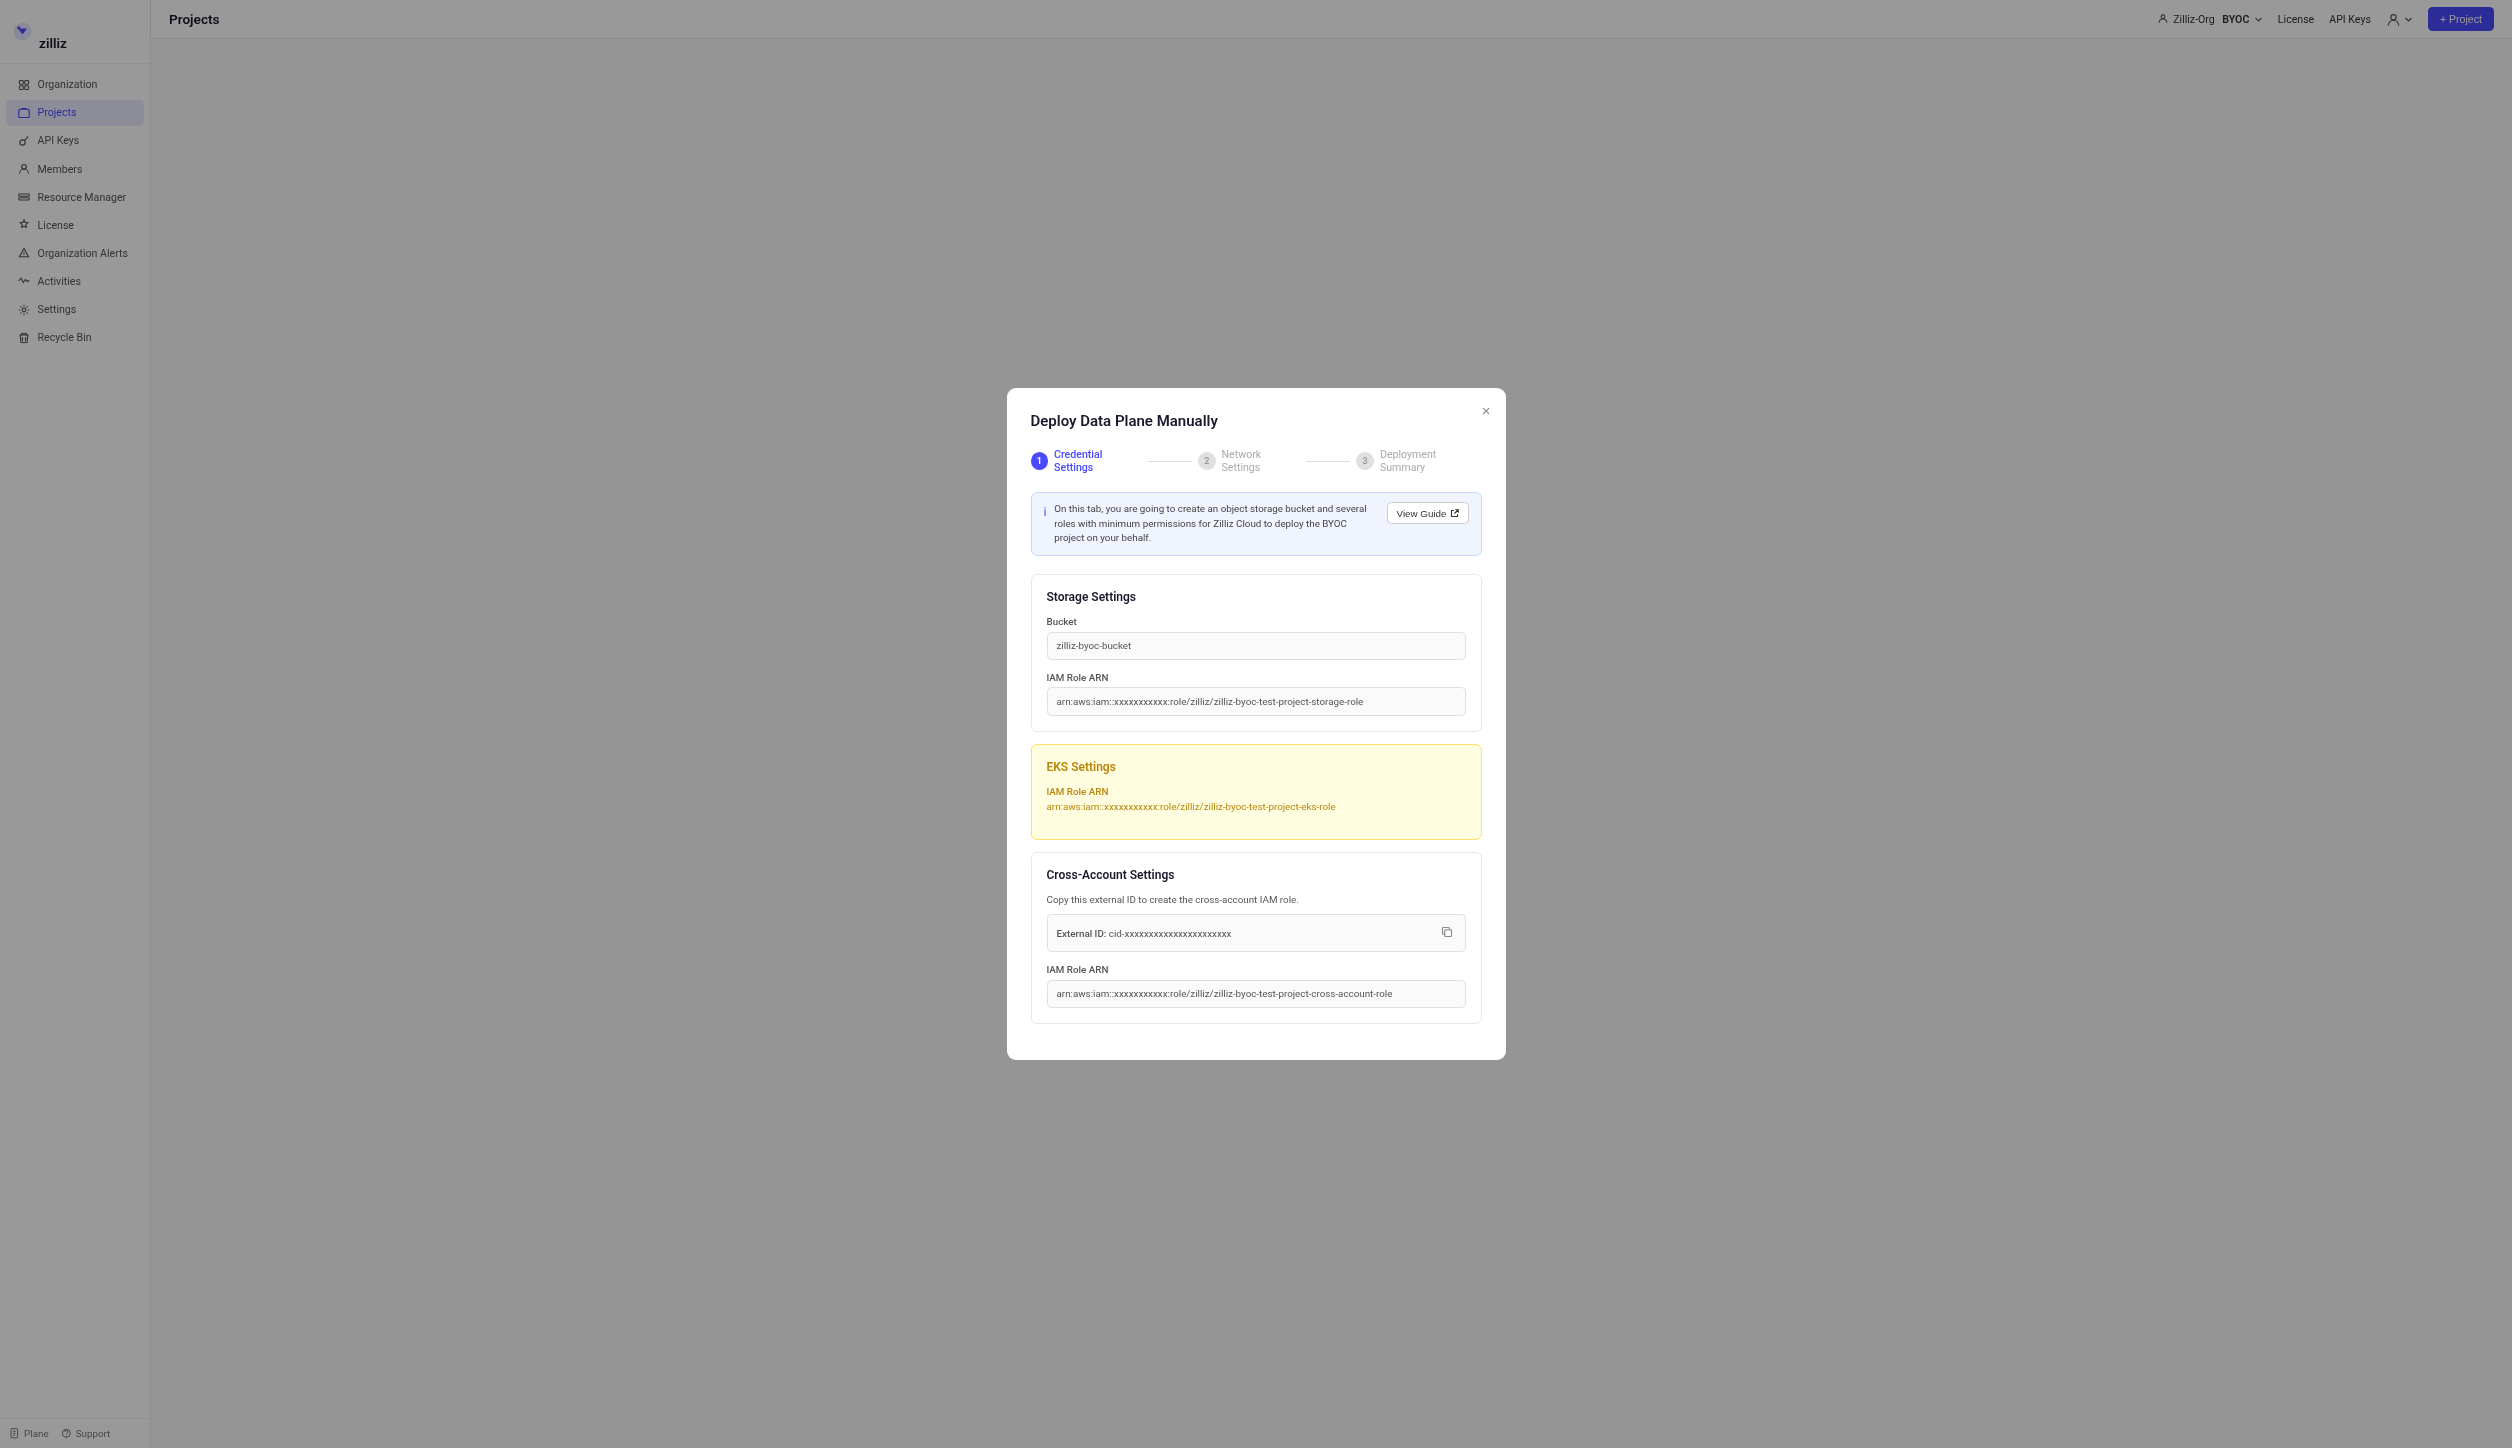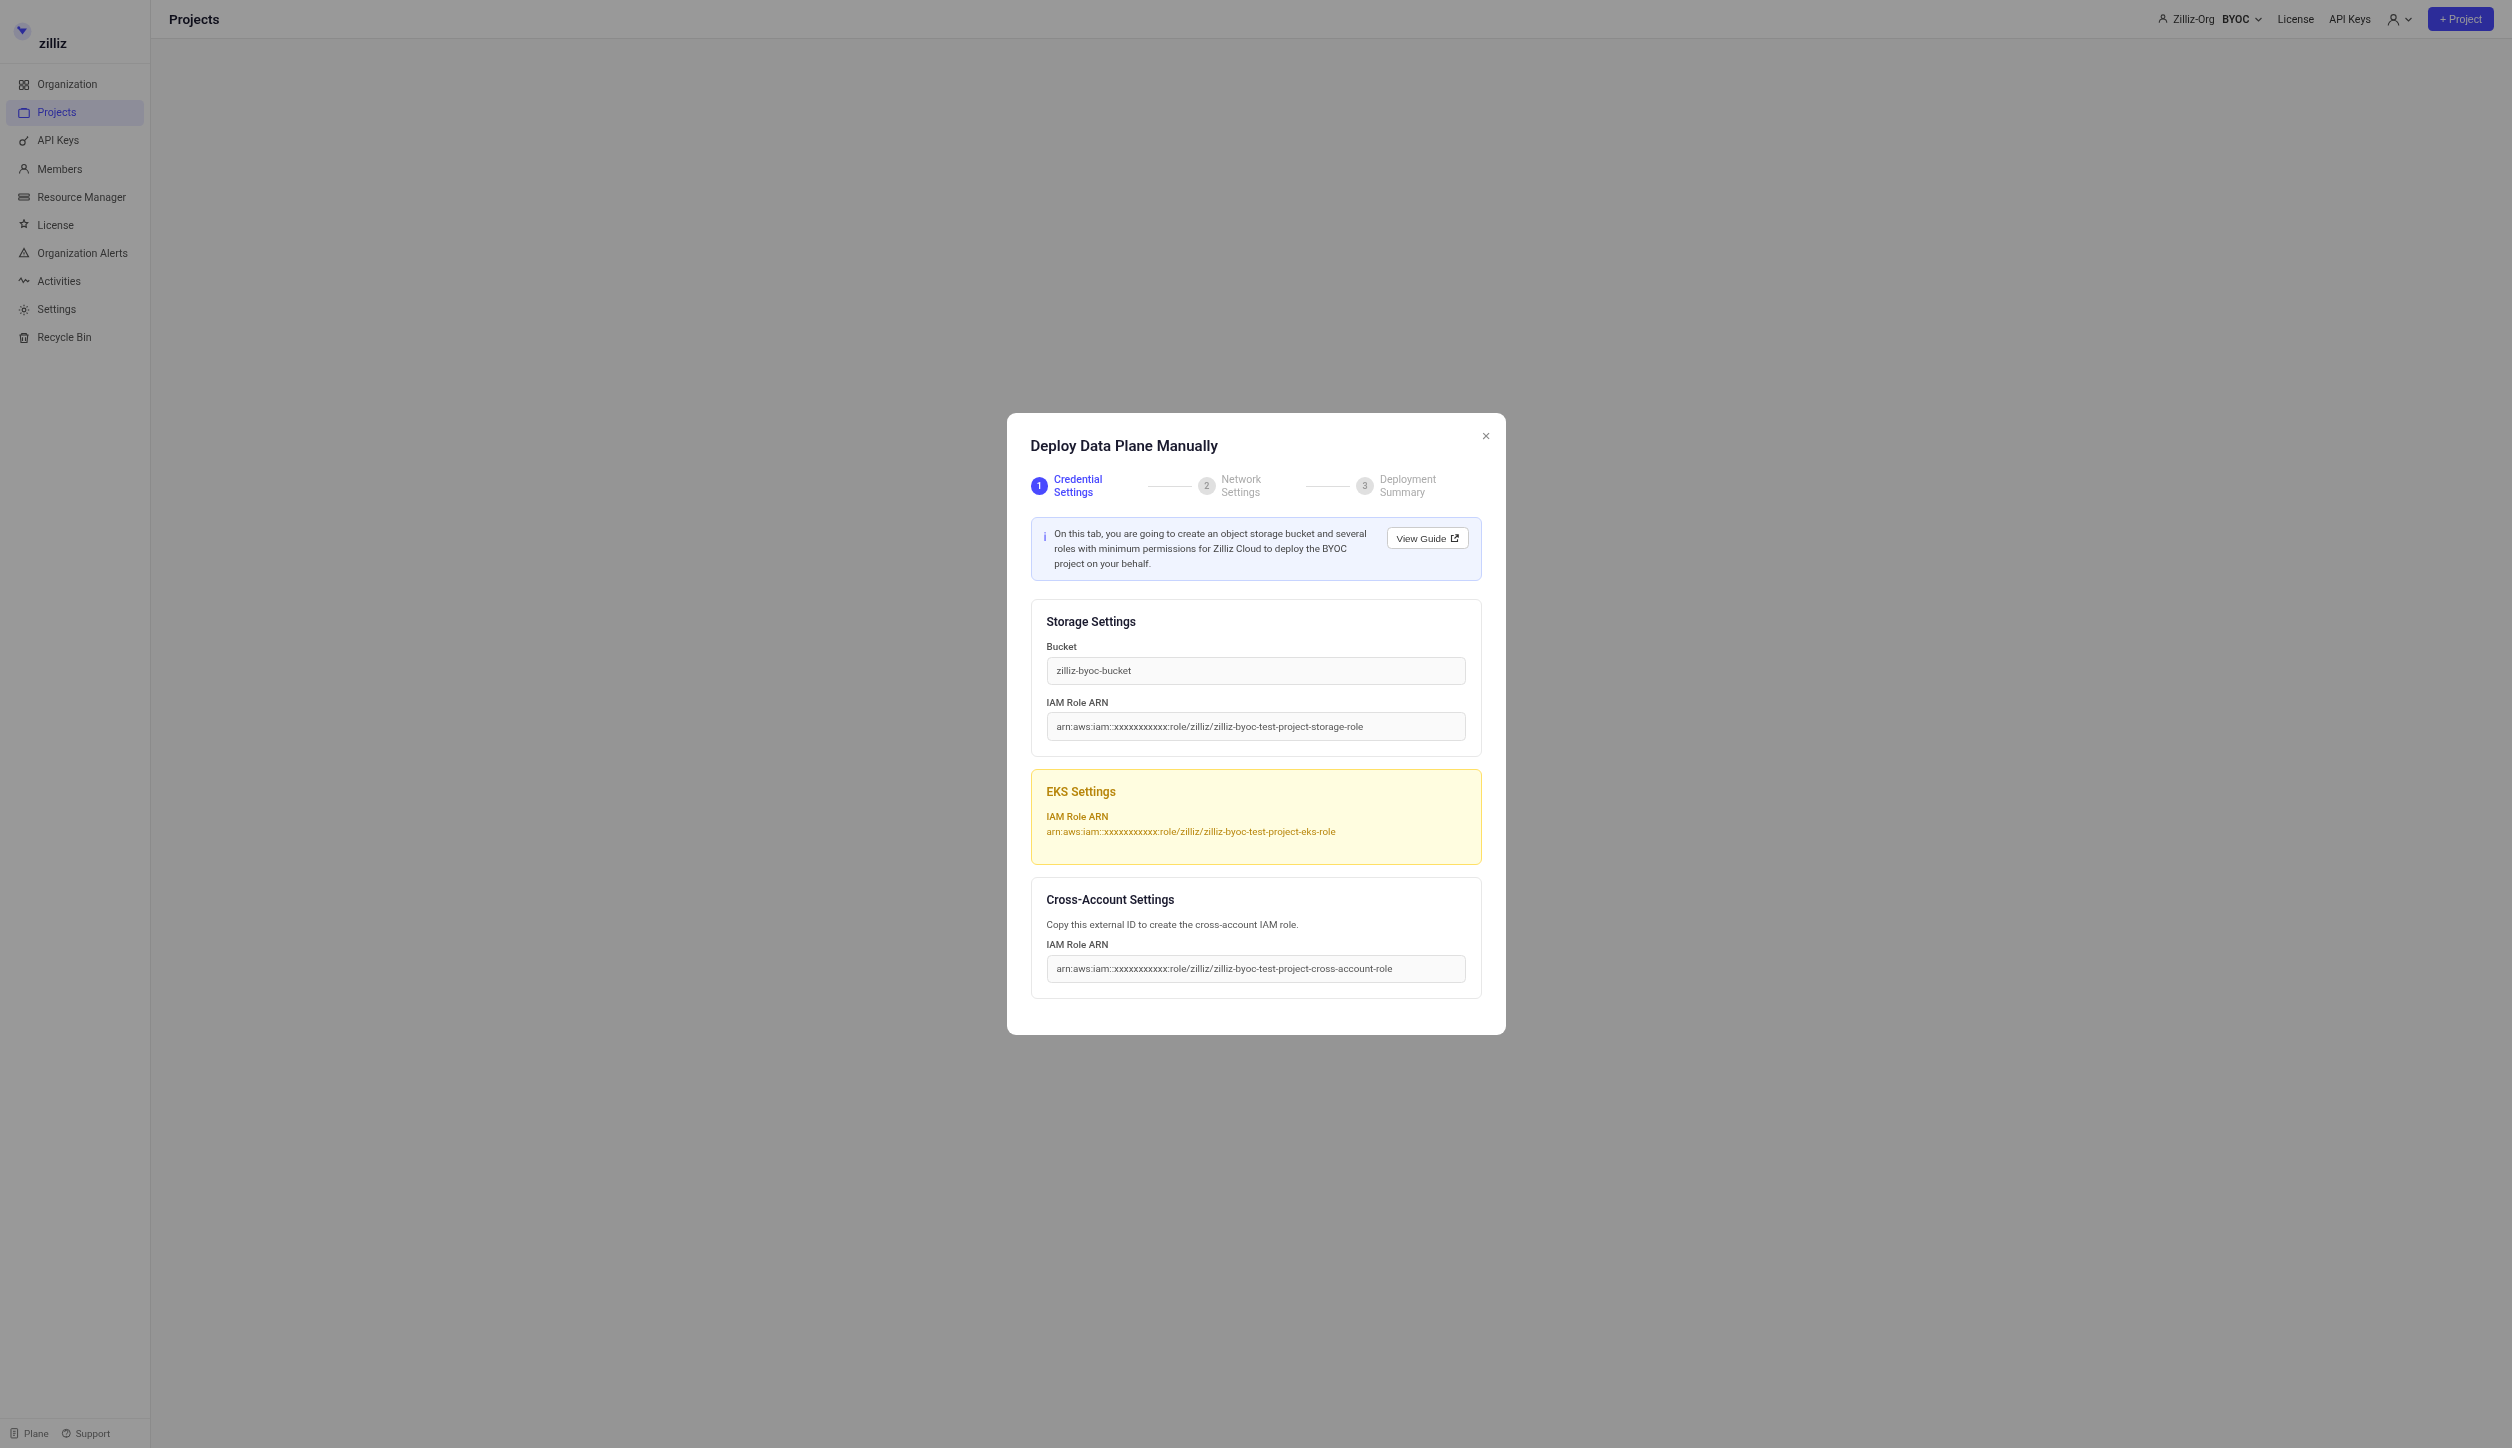--- a/index.html
+++ b/index.html
@@ -253,19 +253,30 @@
 
     <div class="section highlighted">
       <div class="section-title highlighted">EKS Settings</div>
       <div class="field-label highlighted">IAM Role ARN</div>
       <div class="field-value highlighted">arn:aws:iam::xxxxxxxxxxx:role/zilliz/zilliz-byoc-test-project-eks-role</div>
     </div>
 
     <div class="section">
       <div class="section-title">Cross-Account Settings</div>
       <div style="font-size:9.8px;color:#555;margin-bottom:9px;">Copy this external ID to create the cross-account IAM role.</div>
+      <div class="field-input-wrap">
+        <div class="field-value" style="display:flex;align-items:center;justify-content:space-between;">
+          <span><span style="font-weight:500;">External ID:</span> <span>cid-xxxxxxxxxxxxxxxxxxxxxx</span></span>
+          <button class="copy-btn" style="position:static;transform:none;">
+            <svg width="12" height="12" viewBox="0 0 16 16" fill="none" stroke="currentColor" stroke-width="1.5">
+                <rect x="5" y="5" width="9" height="9" rx="1"></rect>
+                <path d="M11 5V3a1 1 0 0 0-1-1H3a1 1 0 0 0-1 1v7a1 1 0 0 0 1 1h2"></path>
+              </svg>
+          </button>
+        </div>
+      </div>
       <div class="field-label">IAM Role ARN</div>
       <div class="field-value" style="margin-bottom:0;">arn:aws:iam::xxxxxxxxxxx:role/zilliz/zilliz-byoc-test-project-cross-account-role</div>
     </div>
 
   </div>
 </div>
 
 
 </body></html>

